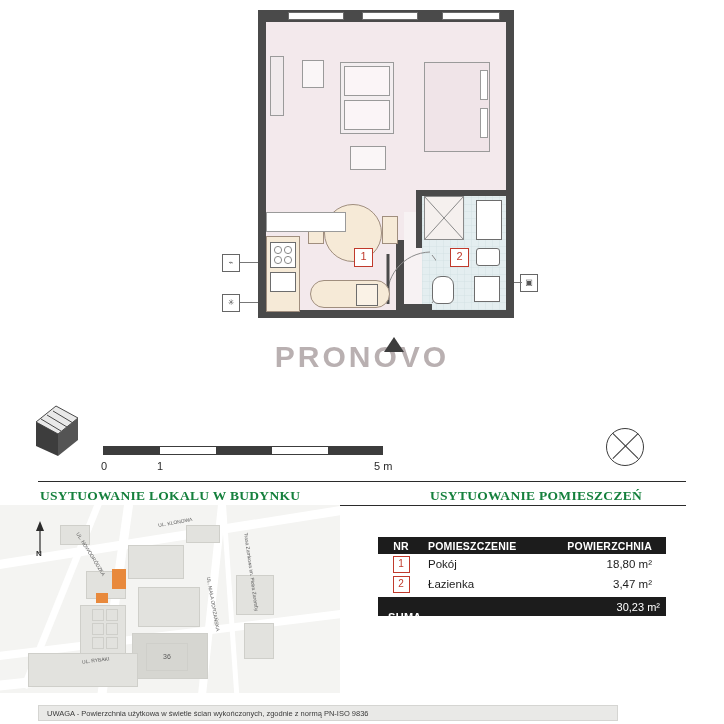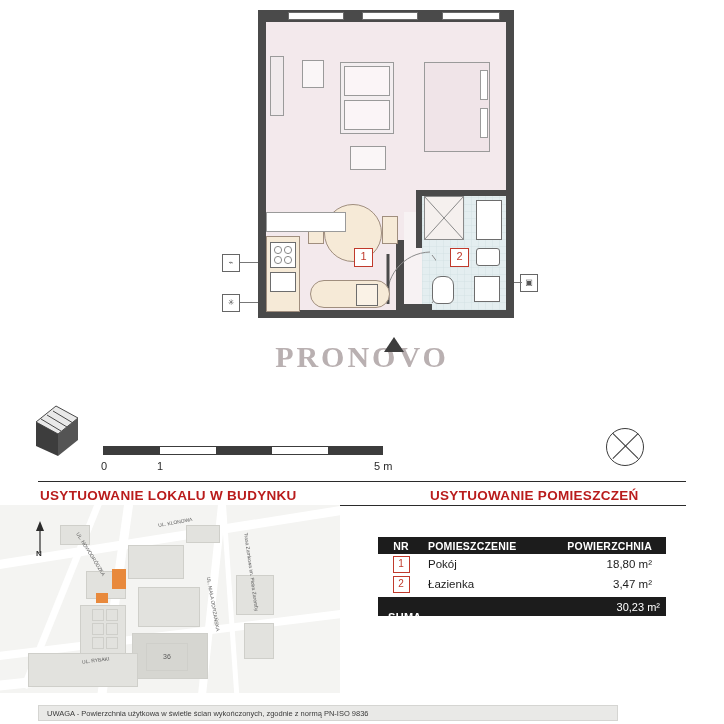--- a/index.html
+++ b/index.html
@@ -96,21 +96,21 @@
 
   .brand {
     position: absolute;
     left: 0;
     top: 340px;
     width: 724px;
     text-align: center;
     font-size: 30px;
     letter-spacing: 3px;
     color: #b9b0b1;
-    font-family: Liberation Serif, serif;
+    font-family: Liberation Sans, sans-serif;
     font-weight: bold;
   }
   .north-tri {
     position: absolute;
     left: 384px;
     top: 337px;
     width: 0;
     height: 0;
     border-left: 10px solid transparent;
     border-right: 10px solid transparent;
@@ -176,21 +176,22 @@
   .rule {
     position: absolute;
     background: #2b2b2b;
     height: 1px;
   }
   .heading {
     position: absolute;
     font-size: 13.5px;
     font-weight: bold;
     letter-spacing: 0.3px;
-    color: #b91c1c;
+    color: #15803d;
+    font-family: Liberation Serif, serif;
   }
 
   
   #minimap {
     position: absolute;
     left: 0;
     top: 505px;
     width: 340px;
     height: 188px;
     background: #f4f4f2;

